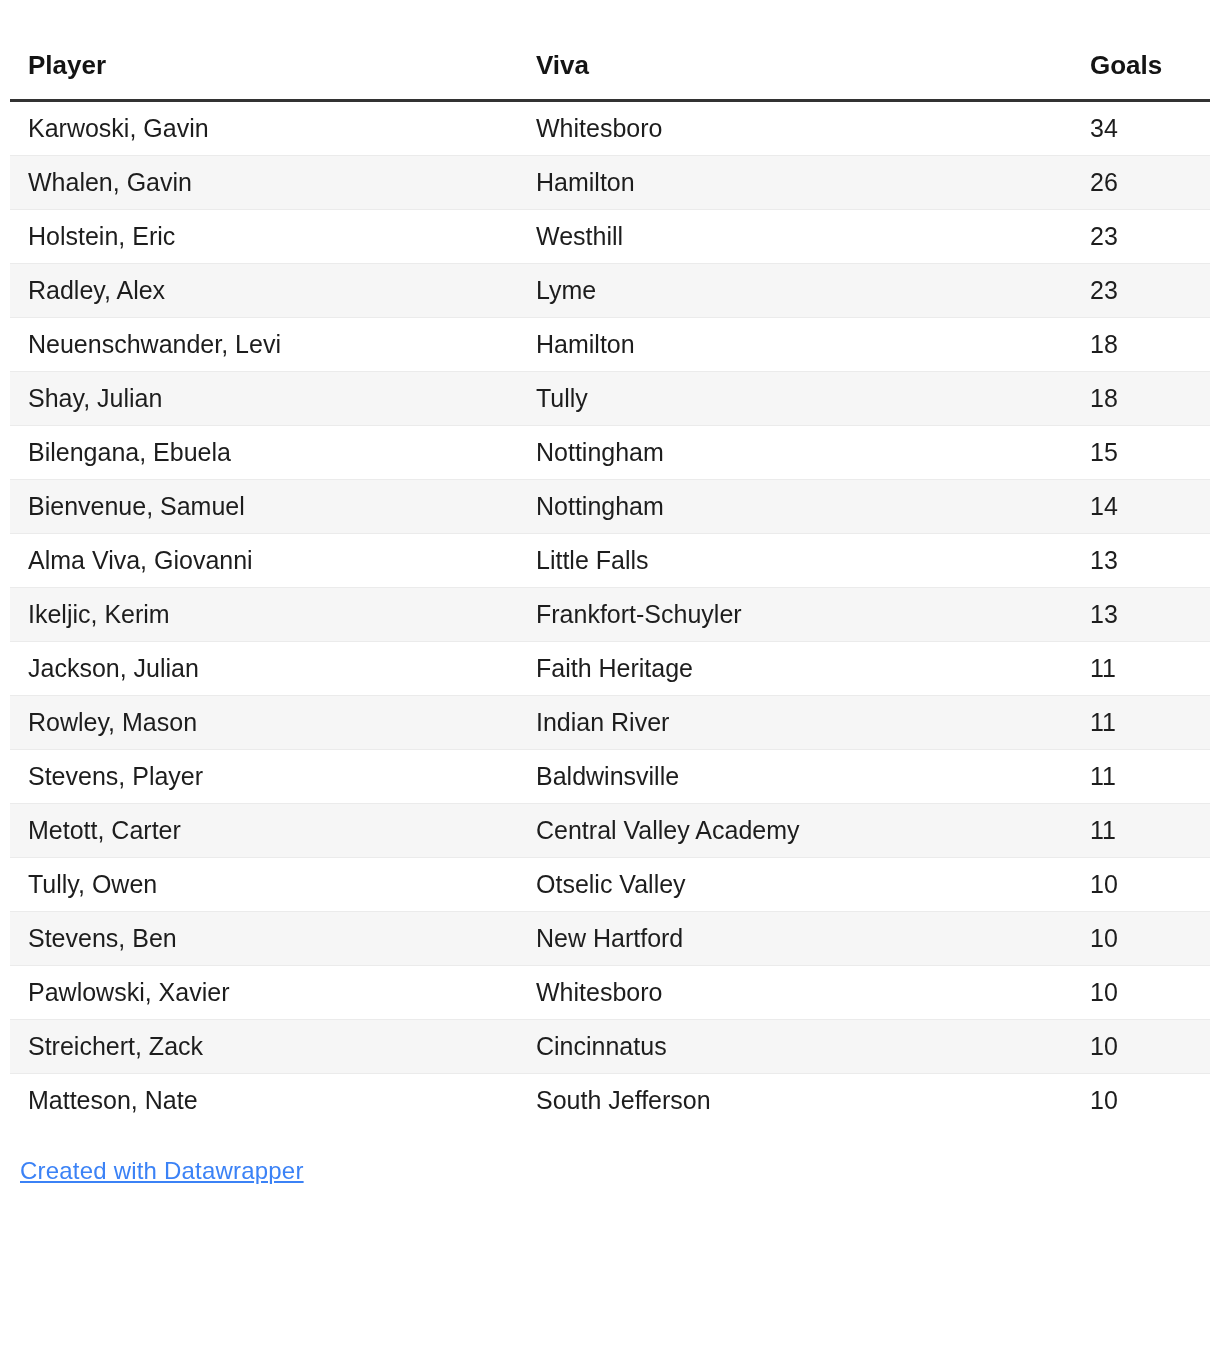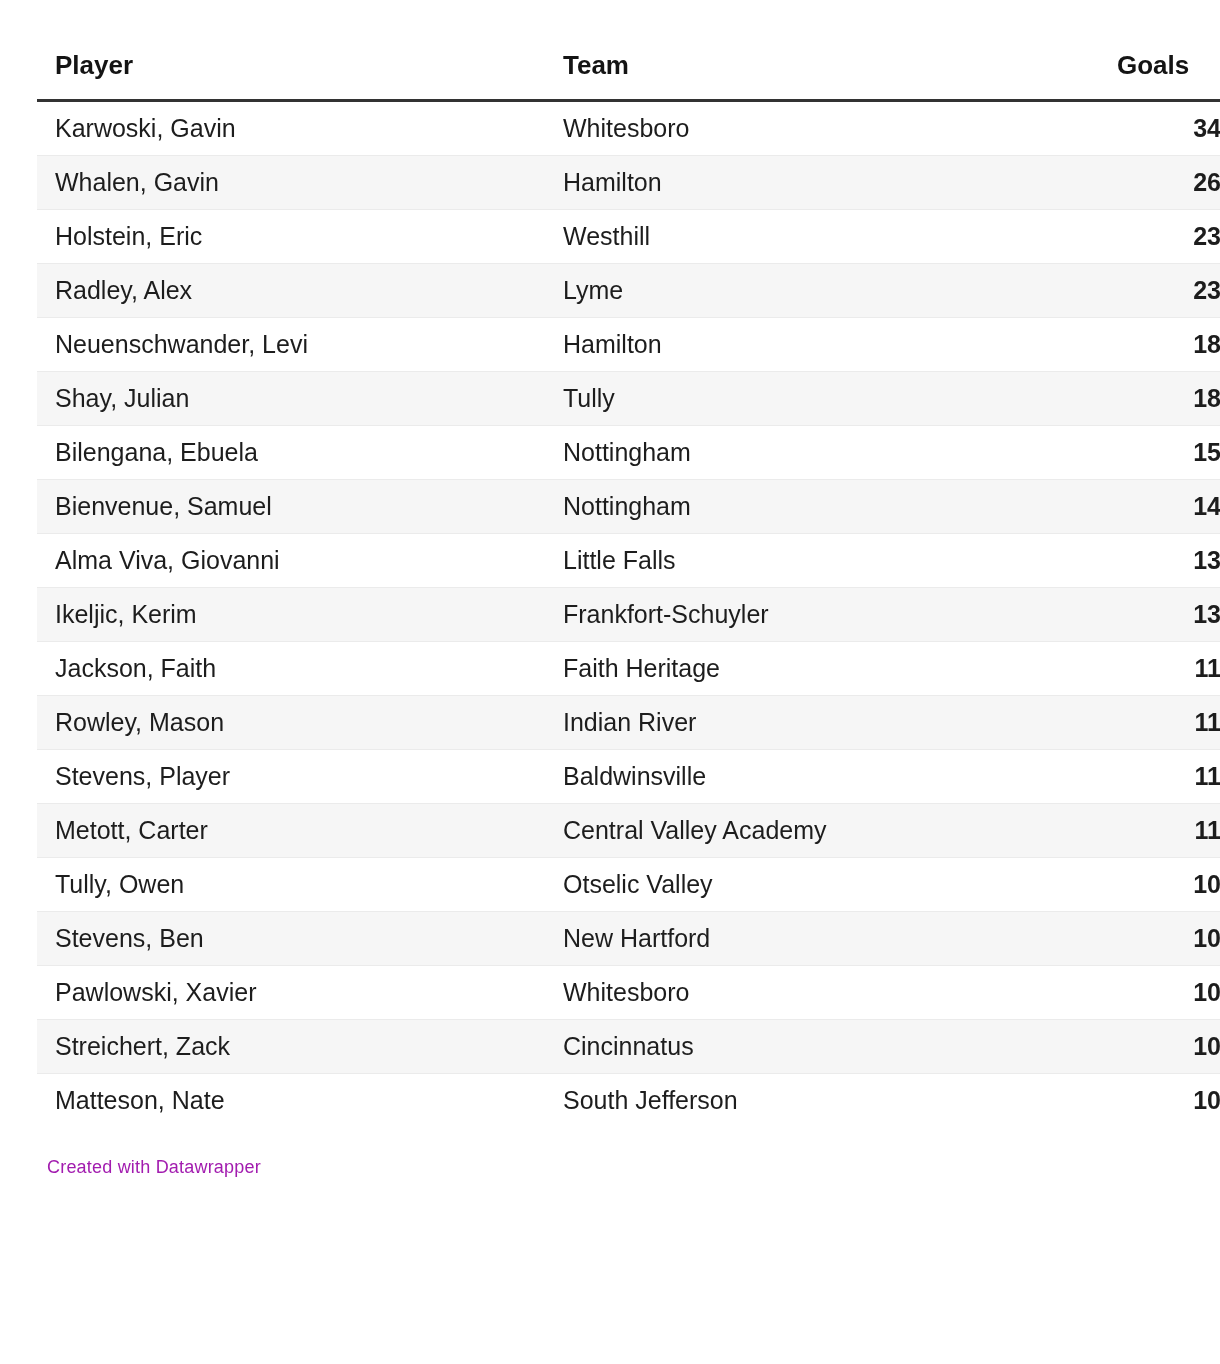--- a/index.html
+++ b/index.html
@@ -9,21 +9,20 @@
   }
   body {
     width: 1220px;
     height: 1364px;
     font-family: "Liberation Sans", sans-serif;
     color: #1d1d1d;
     overflow: hidden;
   }
   .chart {
     padding: 0 10px;
-    margin-left: 27px;
   }
   table.dw-table {
     width: 1200px;
     border-collapse: collapse;
     margin-top: 44px;
     table-layout: fixed;
   }
   thead th {
     font-size: 26px;
     font-weight: bold;
@@ -51,46 +50,46 @@
     white-space: nowrap;
     overflow: hidden;
   }
   tbody tr:first-child td {
     border-top: none;
   }
   tbody tr:nth-child(even) td {
     background: #f6f6f6;
   }
   tbody td.col-goals {
-    text-align: right;
+    text-align: left;
     padding-right: 16px;
     padding-left: 0;
-    font-weight: bold;
   }
   .attribution {
     margin: 30px 0 0 10px;
-    font-size: 18px;
-    color: #a21caf;
+    font-size: 24px;
+    color: #3b82f6;
     letter-spacing: 0.2px;
+    text-decoration: underline;
   }
 </style>
 </head>
 <body>
 
 <div class="chart">
   <table class="dw-table">
     <colgroup>
       <col class="col-player">
       <col class="col-team">
       <col class="col-goals">
     </colgroup>
     <thead>
       <tr>
         <th class="col-player">Player</th>
-        <th class="col-team">Team</th>
+        <th class="col-team">Viva</th>
         <th class="col-goals">Goals</th>
       </tr>
     </thead>
     <tbody id="table-body">
         <tr>
           <td class="col-player">Karwoski, Gavin</td>
           <td class="col-team">Whitesboro</td>
           <td class="col-goals">34</td>
         </tr>
         <tr>
@@ -132,21 +131,21 @@
           <td class="col-player">Alma Viva, Giovanni</td>
           <td class="col-team">Little Falls</td>
           <td class="col-goals">13</td>
         </tr>
         <tr>
           <td class="col-player">Ikeljic, Kerim</td>
           <td class="col-team">Frankfort-Schuyler</td>
           <td class="col-goals">13</td>
         </tr>
         <tr>
-          <td class="col-player">Jackson, Faith</td>
+          <td class="col-player">Jackson, Julian</td>
           <td class="col-team">Faith Heritage</td>
           <td class="col-goals">11</td>
         </tr>
         <tr>
           <td class="col-player">Rowley, Mason</td>
           <td class="col-team">Indian River</td>
           <td class="col-goals">11</td>
         </tr>
         <tr>
           <td class="col-player">Stevens, Player</td>

